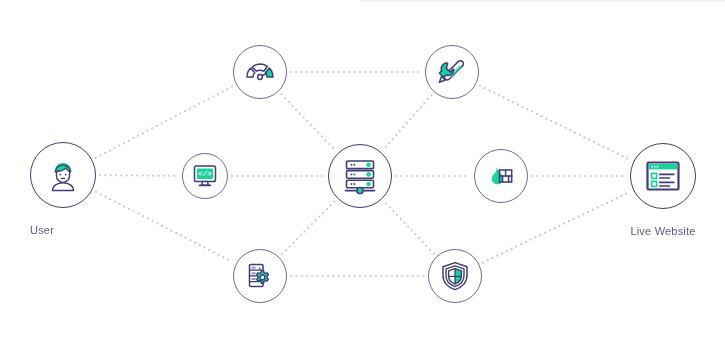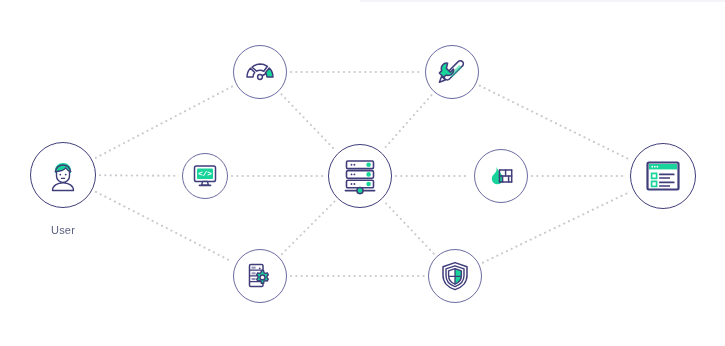--- a/index.html
+++ b/index.html
@@ -89,21 +89,21 @@
         <path d="M12.5 16.5c0-3.6 2.9-6.5 6.5-6.5s6.5 2.9 6.5 6.5v3.5c0 3.6-2.9 6.5-6.5 6.5s-6.5-2.9-6.5-6.5z" fill="#ffffff" stroke="#3f3d7a" stroke-width="1.4"></path>
         <path d="M11.2 15.6c1.2-4.6 4.2-6.6 7.8-6.6s6.6 2 7.8 6.6c-2.4-.6-4.1-2-5.1-3.6-1.9 2.1-5.3 3.4-10.5 3.6z" fill="#18d49a" stroke="#3f3d7a" stroke-width="1.3" stroke-linejoin="round"></path>
         <circle cx="16.3" cy="18.6" r="0.9" fill="#3f3d7a"></circle>
         <circle cx="21.7" cy="18.6" r="0.9" fill="#3f3d7a"></circle>
         <path d="M17.4 22.4h3.2" stroke="#3f3d7a" stroke-width="1.2" stroke-linecap="round"></path>
         <path d="M16.6 26.2v2.2M21.4 26.2v2.2" stroke="#3f3d7a" stroke-width="1.3"></path>
         <path d="M8.5 34.5c0-4.9 4.7-7.6 10.5-7.6s10.5 2.7 10.5 7.6z" fill="#ffffff" stroke="#3f3d7a" stroke-width="1.4" stroke-linejoin="round"></path>
       </svg>
     </span>
   </div>
-  <div class="node-label" style="left:30px; top:224px; width:66px; text-align:center;">User</div>
+  <div class="node-label" style="left:30px; top:224px; width:66px; ">User</div>
 
   <div class="node lightring" style="left:182px; top:153px; width:46px; height:46px;">
     <span>
       <svg width="28" height="28" viewBox="0 0 28 28">
         <rect x="3.5" y="4" width="21" height="15.5" rx="1.8" fill="#ffffff" stroke="#3f3d7a" stroke-width="1.5"></rect>
         <rect x="6" y="6.4" width="16" height="10.7" rx="1" fill="#18d49a"></rect>
         <text x="14" y="14.4" font-family="'Liberation Mono',monospace" font-size="7.6" fill="#ffffff" text-anchor="middle" font-weight="bold">&lt;/&gt;</text>
         <path d="M11.6 19.5h4.8l1 3.6h-6.8z" fill="#ffffff" stroke="#3f3d7a" stroke-width="1.4" stroke-linejoin="round"></path>
         <path d="M8.4 23.4h11.2" stroke="#3f3d7a" stroke-width="1.6" stroke-linecap="round"></path>
       </svg>
@@ -176,20 +176,21 @@
         <circle cx="11.8" cy="10.7" r="0.85" fill="#ffffff"></circle>
         <circle cx="14.4" cy="10.7" r="0.85" fill="#ffffff"></circle>
         <rect x="8.6" y="17.4" width="5" height="5" fill="#ffffff" stroke="#18d49a" stroke-width="1.7"></rect>
         <rect x="8.6" y="25.4" width="5" height="5" fill="#ffffff" stroke="#18d49a" stroke-width="1.7"></rect>
         <g stroke="#3f3d7a" stroke-width="1.7" stroke-linecap="round">
           <path d="M16.8 18.4h14M16.8 22h9.5M16.8 26.4h14M16.8 30h9.5"></path>
         </g>
       </svg>
     </span>
   </div>
+  <div class="node-label" style="left:613px; top:225px; width:100px; text-align:center;">Live Website</div>
 
   <div class="node lightring" style="left:233px; top:249px; width:54px; height:54px;">
     <span>
       <svg width="34" height="34" viewBox="0 0 34 34">
         <rect x="6.5" y="5.5" width="13.5" height="22" rx="1.3" fill="#ffffff" stroke="#3f3d7a" stroke-width="1.5"></rect>
         <g stroke="#3f3d7a" stroke-width="1.2" stroke-linecap="round">
           <path d="M6.5 11.2h13.5M6.5 16.9h13.5M6.5 22.6h13.5"></path>
         </g>
         <rect x="8.6" y="7.6" width="4" height="2.1" fill="#3f3d7a" opacity=".55"></rect>
         <rect x="8.6" y="13.3" width="4" height="2.1" fill="#3f3d7a" opacity=".55"></rect>

